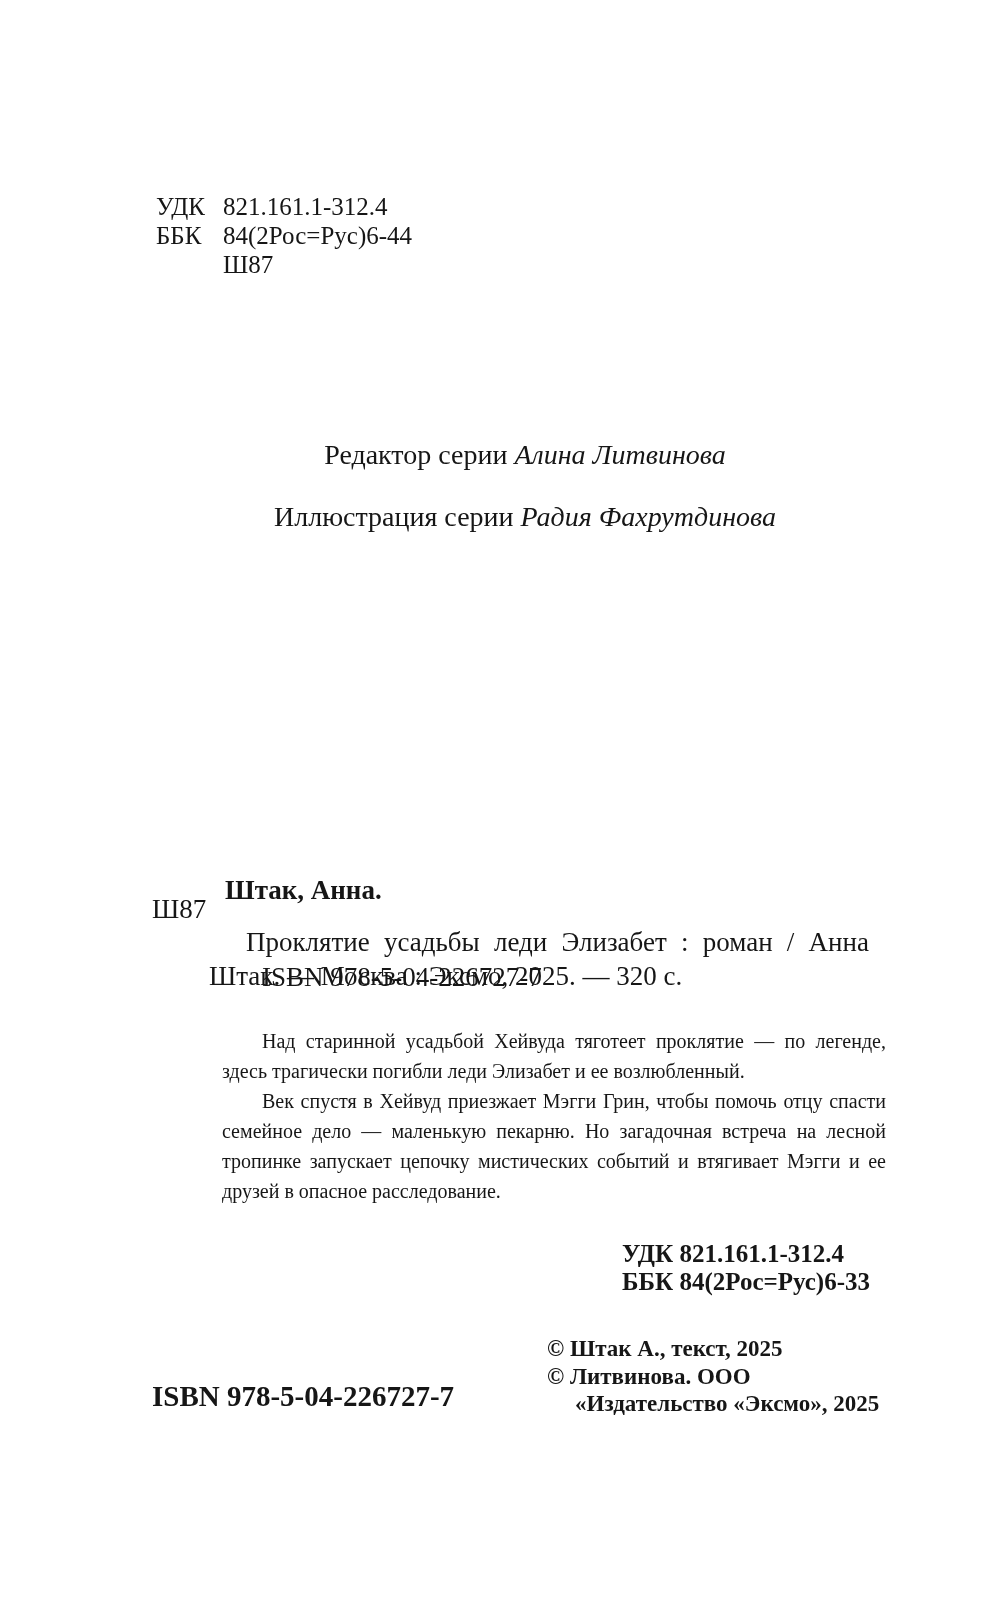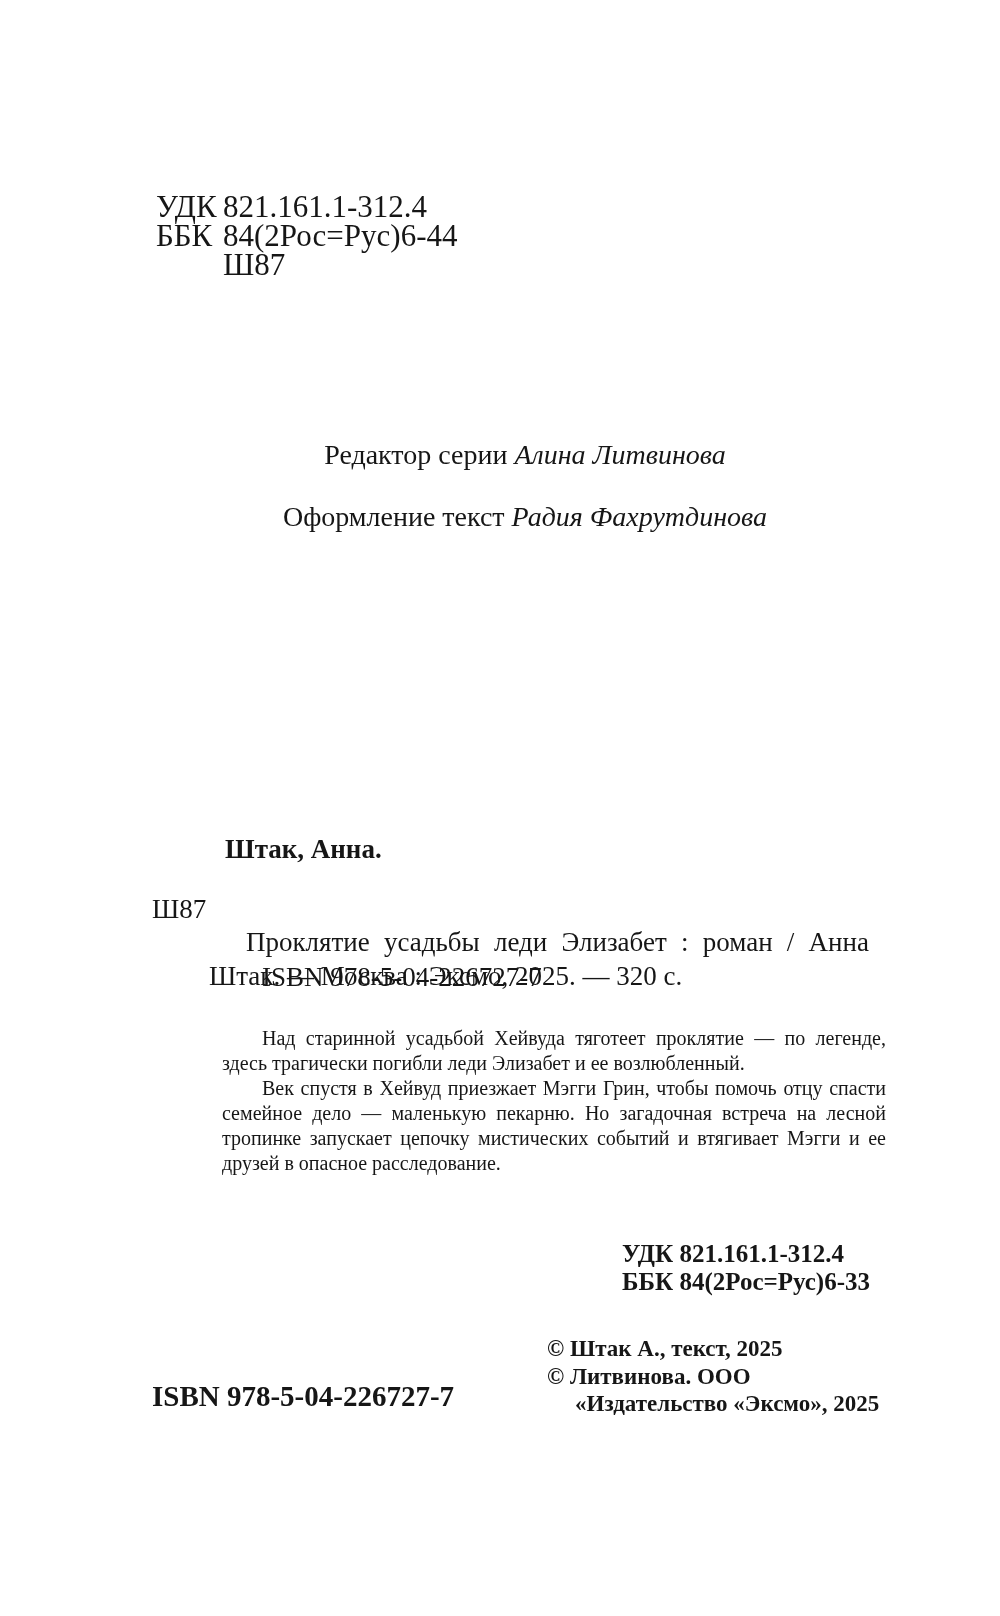--- a/index.html
+++ b/index.html
@@ -14,21 +14,21 @@
     background: #ffffff;
     color: #161616;
     font-family: "Liberation Serif", "DejaVu Serif", serif;
     overflow: hidden;
   }
   
   .top-codes {
     position: absolute;
     left: 156px;
     top: 192px;
-    font-size: 31px;
+    font-size: 25px;
     line-height: 29px;
   }
   .code-row { display: flex; }
   .code-row .code-label {
     display: inline-block;
     width: 67px;
     flex: 0 0 67px;
   }
   
   .credits { position: absolute; left: 145px; width: 760px; text-align: center; }
@@ -41,21 +41,21 @@
     white-space: nowrap;
   }
   .credit-line.l1 { top: 0px; }
   .credit-line.l2 { top: 62px; }
   .credit-line.l3 { top: 124px; }
   .credit-name { font-style: italic; }
   
   .author-heading {
     position: absolute;
     left: 225px;
-    top: 833px;
+    top: 874px;
     font-size: 27px;
     line-height: 33px;
     font-weight: bold;
   }
   .authors-sign {
     position: absolute;
     left: 152px;
     top: 893px;
     font-size: 27px;
     line-height: 33px;
@@ -77,21 +77,21 @@
     top: 961px;
     font-size: 27px;
     line-height: 33px;
   }
   .annotation {
     position: absolute;
     left: 222px;
     top: 1026px;
     width: 664px;
     font-size: 20px;
-    line-height: 25px;
+    line-height: 30px;
     text-align: justify;
   }
   .annotation p {
     margin: 0;
     text-indent: 40px;
   }
   .codes-bold {
     position: absolute;
     left: 622px;
     top: 1240px;
@@ -138,21 +138,21 @@
       <span class="code-label"></span>
       <span class="code-value">Ш87</span>
     </div>
   </div>
 
   <div class="credits" style="top: 438px; height: 160px;">
     <div class="credit-line l1">
       <span>Редактор серии </span><span class="credit-name">Алина Литвинова</span>
     </div>
     <div class="credit-line l2">
-      <span>Оформление текст </span><span class="credit-name">Радия Фахрутдинова</span>
+      <span>Иллюстрация серии </span><span class="credit-name">Радия Фахрутдинова</span>
     </div>
   </div>
 
   <div class="author-heading">Штак, Анна.</div>
   <div class="authors-sign">Ш87</div>
   <div class="biblio-entry">Проклятие усадьбы леди Элизабет : роман / Анна Штак. — Москва : Эксмо, 2025. — 320 с.</div>
   <div class="isbn-line">ISBN 978-5-04-226727-7</div>
 
   <div class="annotation">
     <p>Над старинной усадьбой Хейвуда тяготеет проклятие — по легенде, здесь трагически погибли леди Элизабет и ее возлюбленный.</p>

